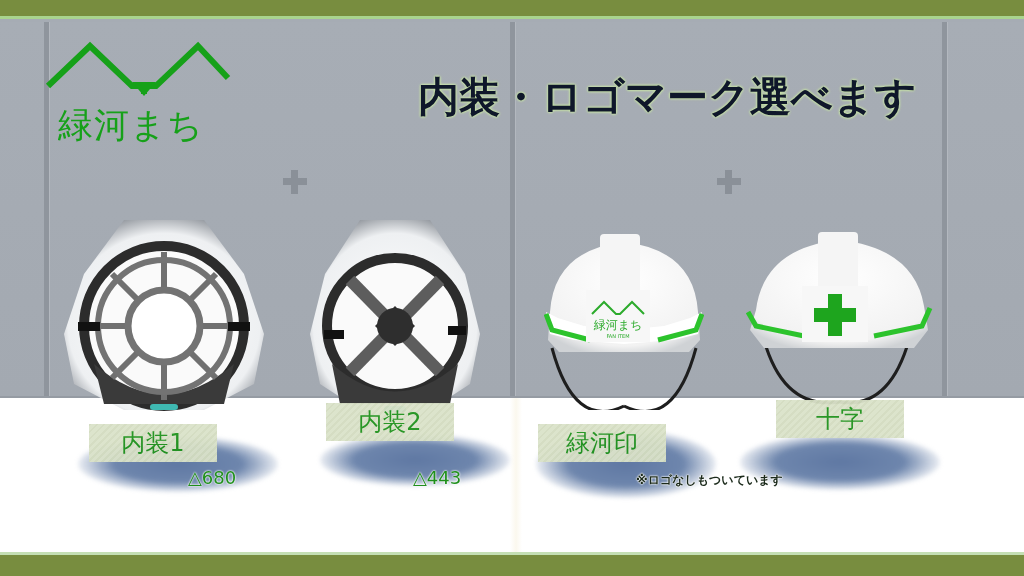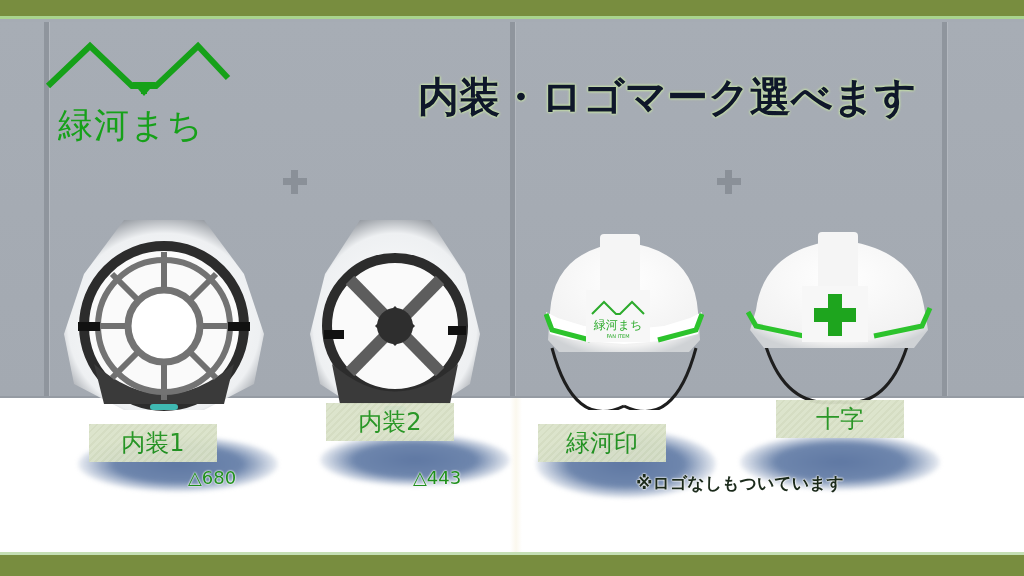--- a/index.html
+++ b/index.html
@@ -65,21 +65,21 @@
     display: flex; align-items: center; justify-content: center;
     font-size: 24px; color: #1f921c;
   }
   .price {
     position: absolute; font-size: 18px; color: #1f8f1c;
     text-shadow: 0 0 2px #fff, 0 0 2px #fff;
     white-space: nowrap;
   }
   .note {
     position: absolute; left: 636px; top: 472px;
-    font-size: 17px; color: #1b2a1b; font-weight: bold;
+    font-size: 12px; color: #1b2a1b; font-weight: bold;
     text-shadow: 0 0 2px #fff, 0 0 2px #fff, 0 0 1px #fff;
     white-space: nowrap;
   }
   .item { position: absolute; }
 </style>
 </head>
 <body>
 
 <div class="wall"></div>
 <div class="pillar" style="left:44px"></div>

